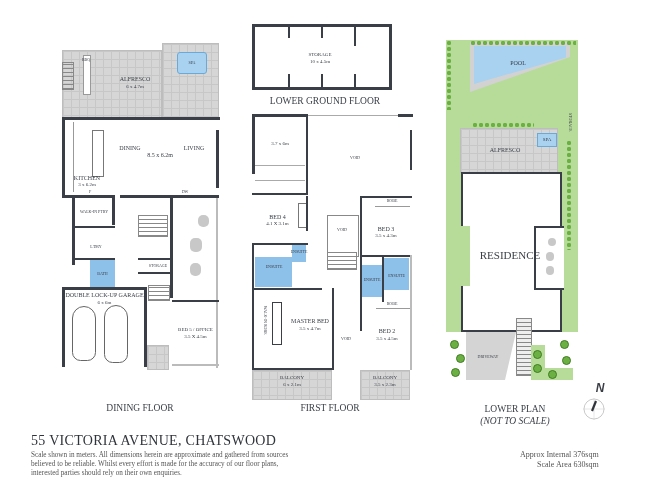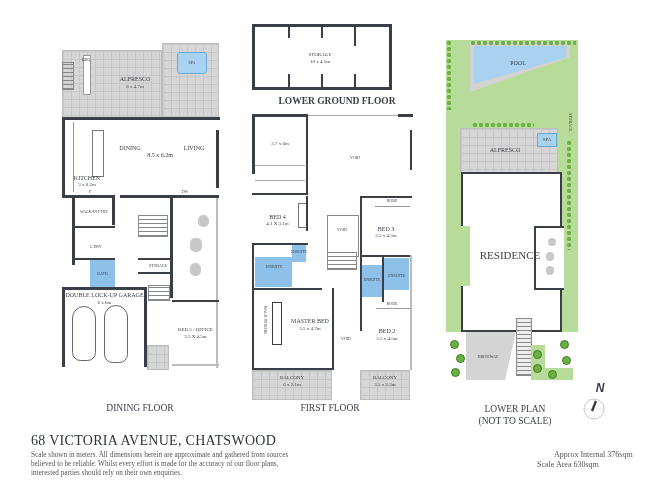--- a/index.html
+++ b/index.html
@@ -98,21 +98,21 @@
   <div class="wallb" style="left:252px;top:24px;width:140px;height:66px;"></div>
   <div class="wall" style="left:288px;top:24px;width:2px;height:14px;"></div>
   <div class="wall" style="left:321px;top:24px;width:2px;height:14px;"></div>
   <div class="wall" style="left:354px;top:24px;width:2px;height:22px;"></div>
   <div class="wall" style="left:288px;top:74px;width:2px;height:14px;"></div>
   <div class="wall" style="left:321px;top:74px;width:2px;height:14px;"></div>
   <div class="wall" style="left:354px;top:74px;width:2px;height:14px;"></div>
   <div class="lbl t5" style="left:300px;top:52px;width:40px;">STORAGE</div>
   <div class="lbl t5" style="left:300px;top:59px;width:40px;">10 x 4.5m</div>
 </div>
-<div class="lbl t9" style="left:272px;top:96px;width:130px;font-weight:bold;">LOWER GROUND FLOOR</div>
+<div class="lbl t9" style="left:260px;top:96px;width:130px;">LOWER GROUND FLOOR</div>
 
 <div>
   <div class="wall" style="left:252px;top:114px;width:56px;height:3px;"></div>
   <div class="wall" style="left:398px;top:114px;width:15px;height:3px;"></div>
   <div class="abs" style="left:308px;top:115px;width:90px;height:1px;background:#aaa;"></div>
   <div class="wall" style="left:252px;top:114px;width:3px;height:60px;"></div>
   <div class="wall" style="left:306px;top:114px;width:2px;height:80px;"></div>
   <div class="wall" style="left:410px;top:130px;width:2px;height:40px;"></div>
   <div class="lbl t5" style="left:256px;top:141px;width:48px;">3.7 x 6m</div>
   <div class="lbl t4" style="left:340px;top:156px;width:30px;">VOID</div>
@@ -208,28 +208,28 @@
   <div class="shrub" style="left:450px;top:340px;"></div>
   <div class="shrub" style="left:456px;top:354px;"></div>
   <div class="shrub" style="left:451px;top:368px;"></div>
   <div class="shrub" style="left:533px;top:350px;"></div>
   <div class="shrub" style="left:533px;top:364px;"></div>
   <div class="shrub" style="left:548px;top:370px;"></div>
   <div class="shrub" style="left:560px;top:340px;"></div>
   <div class="shrub" style="left:562px;top:356px;"></div>
 </div>
 <div class="lbl t9" style="left:475px;top:404px;width:80px;">LOWER PLAN</div>
-<div class="lbl t9" style="left:470px;top:416px;width:90px;">(NOT TO SCALE)</div>
+<div class="lbl t9" style="left:470px;top:416px;width:90px;font-style:italic;">(NOT TO SCALE)</div>
 
 <div class="abs" style="left:582px;top:397px;width:24px;height:24px;">
   <svg width="24" height="24" viewBox="0 0 24 24">
     <circle cx="12" cy="12" r="10" fill="none" stroke="#bbb" stroke-width="0.8"></circle>
     <line x1="12" y1="1" x2="12" y2="23" stroke="#ccc" stroke-width="0.5"></line>
     <line x1="1" y1="12" x2="23" y2="12" stroke="#ccc" stroke-width="0.5"></line>
     <line x1="14" y1="4" x2="10" y2="14" stroke="#2f343b" stroke-width="2.2"></line>
   </svg>
 </div>
 <div class="lbl" style="left:594px;top:382px;width:12px;font-family:'Liberation Sans',sans-serif;font-size:12px;font-style:italic;font-weight:bold;">N</div>
 
-<div class="heading" style="left:31px;top:433px;">68 VICTORIA AVENUE, CHATSWOOD</div>
+<div class="heading" style="left:31px;top:433px;">55 VICTORIA AVENUE, CHATSWOOD</div>
 <div class="disclaimer" style="left:31px;top:451px;width:260px;">Scale shown in meters. All dimensions herein are approximate and gathered from sources believed to be reliable. Whilst every effort is made for the accuracy of our floor plans, interested parties should rely on their own enquiries.</div>
-<div class="area" style="left:554px;top:450px;">Approx Internal 376sqm</div>
+<div class="area" style="left:520px;top:450px;">Approx Internal 376sqm</div>
 <div class="area" style="left:537px;top:460px;">Scale Area 630sqm</div>
 
 </body></html>

